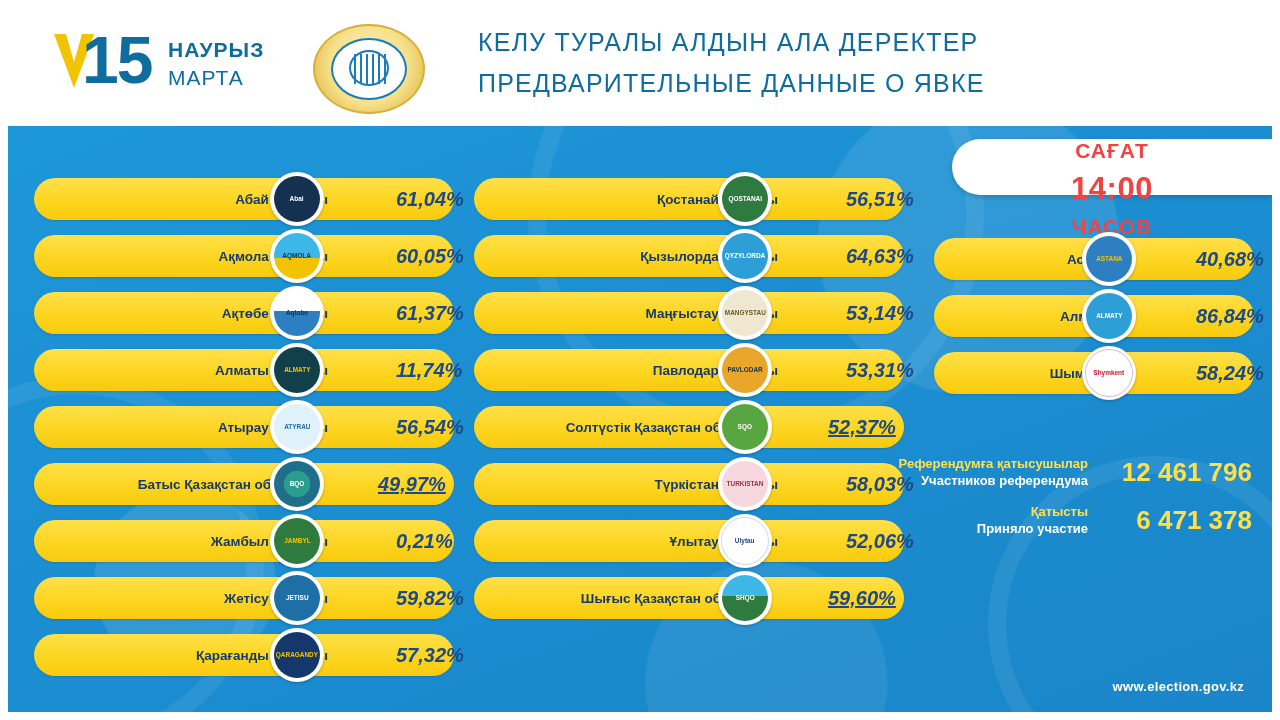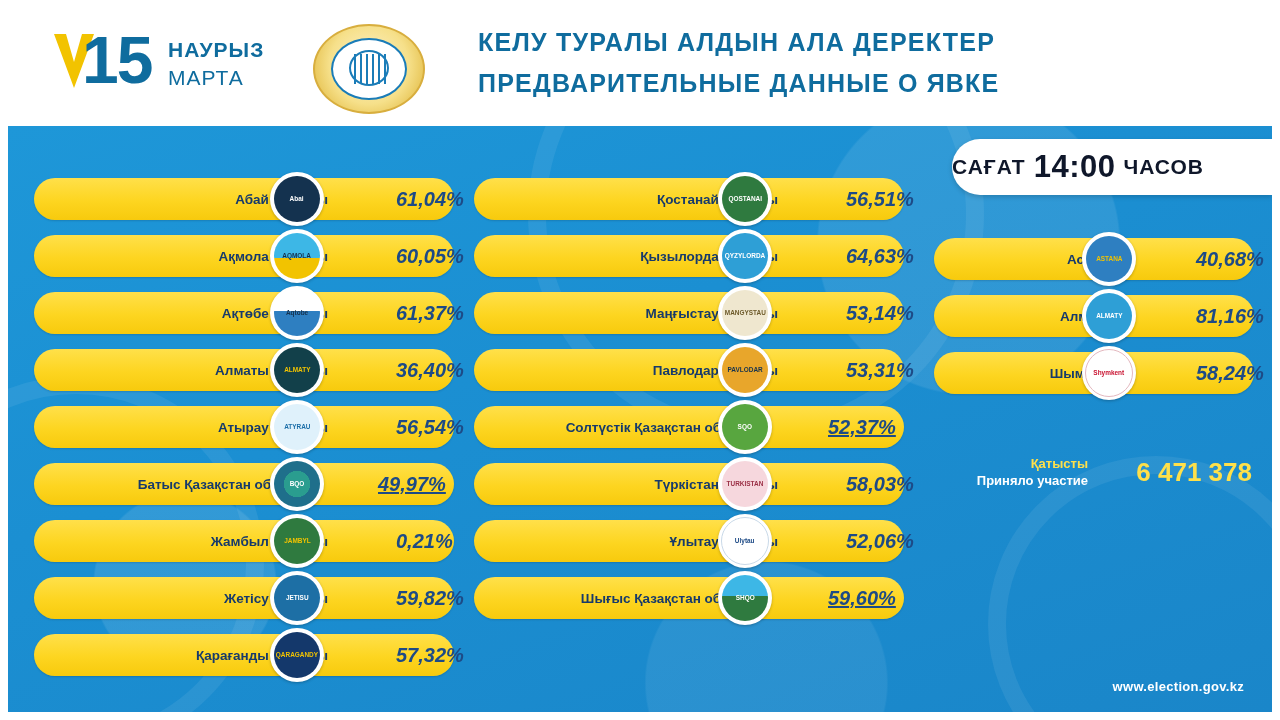--- a/index.html
+++ b/index.html
@@ -120,29 +120,29 @@
     background: #1a7cb8;
   }
 
   .title-block {
     position: absolute;
     left: 478px;
     top: 28px;
   }
   .title-kz {
     font-size: 25px;
-    font-weight: bold;
+    font-weight: normal;
     color: #0f6c9e;
     letter-spacing: 1.2px;
     margin-bottom: 12px;
     white-space: nowrap;
   }
   .title-ru {
     font-size: 25px;
-    font-weight: bold;
+    font-weight: normal;
     color: #0f6c9e;
     letter-spacing: 1.2px;
     white-space: nowrap;
   }
 
   
   .body-blue {
     position: absolute;
     left: 8px;
     top: 126px;
@@ -169,24 +169,25 @@
     position: absolute;
     right: 0;
     top: 13px;
     width: 320px;
     height: 56px;
     background: #ffffff;
     border-radius: 28px 0 0 28px;
     box-shadow: 0 2px 5px rgba(0,0,0,0.18);
     display: flex;
     align-items: center;
-    justify-content: flex-start;
+    justify-content: space-between;
     gap: 8px;
-    color: #0f172a;
-    font-weight: bold;
+    color: #ef4444;
+    font-weight: bold;
+    flex-direction: column;
   }
   .time-badge .lbl { font-size: 21px; letter-spacing: 1px; }
   .time-badge .val { font-size: 31px; letter-spacing: 0.5px; }
 
   
   .col {
     position: absolute;
   }
   .col-1 { left: 26px;  top: 52px; width: 420px; }
   .col-2 { left: 466px; top: 52px; width: 430px; }
@@ -392,21 +393,21 @@
           </span>
         <span class="pct">61,37%</span>
       </div>
       <div class="pill">
         <span class="name">Алматы облысы</span>
         <span class="emblem">
             <span class="disc" style="background:#12404a;color:#f2c300">
               <span>ALMATY</span>
             </span>
           </span>
-        <span class="pct">36,40%</span>
+        <span class="pct">11,74%</span>
       </div>
       <div class="pill">
         <span class="name">Атырау облысы</span>
         <span class="emblem">
             <span class="disc" style="background:#dff1fb;color:#1b6ea8">
               <span>ATYRAU</span>
             </span>
           </span>
         <span class="pct">56,54%</span>
       </div>
@@ -533,34 +534,41 @@
           </span>
         <span class="pct">40,68%</span>
       </div>
       <div class="pill">
         <span class="name">Алматы қ.</span>
         <span class="emblem">
             <span class="disc" style="background:#2e9fd6;color:#ffffff">
               <span>ALMATY</span>
             </span>
           </span>
-        <span class="pct">81,16%</span>
+        <span class="pct">86,84%</span>
       </div>
       <div class="pill">
         <span class="name">Шымкент қ.</span>
         <span class="emblem">
             <span class="disc" style="background:#ffffff;color:#c8102e;border:1px solid #e3b8bf">
               <span>Shymkent</span>
             </span>
           </span>
         <span class="pct">58,24%</span>
       </div>
     </div>
 
     <div class="stats">
+      <div class="stat">
+        <span class="labels">
+          <span class="l-kz" style="display:block">Референдумға қатысушылар</span>
+          <span class="l-ru" style="display:block">Участников референдума</span>
+        </span>
+        <span class="value">12 461 796</span>
+      </div>
       <div class="stat">
         <span class="labels">
           <span class="l-kz" style="display:block">Қатысты</span>
           <span class="l-ru" style="display:block">Приняло участие</span>
         </span>
         <span class="value">6 471 378</span>
       </div>
     </div>
 
     <div class="site-url">www.election.gov.kz</div>

